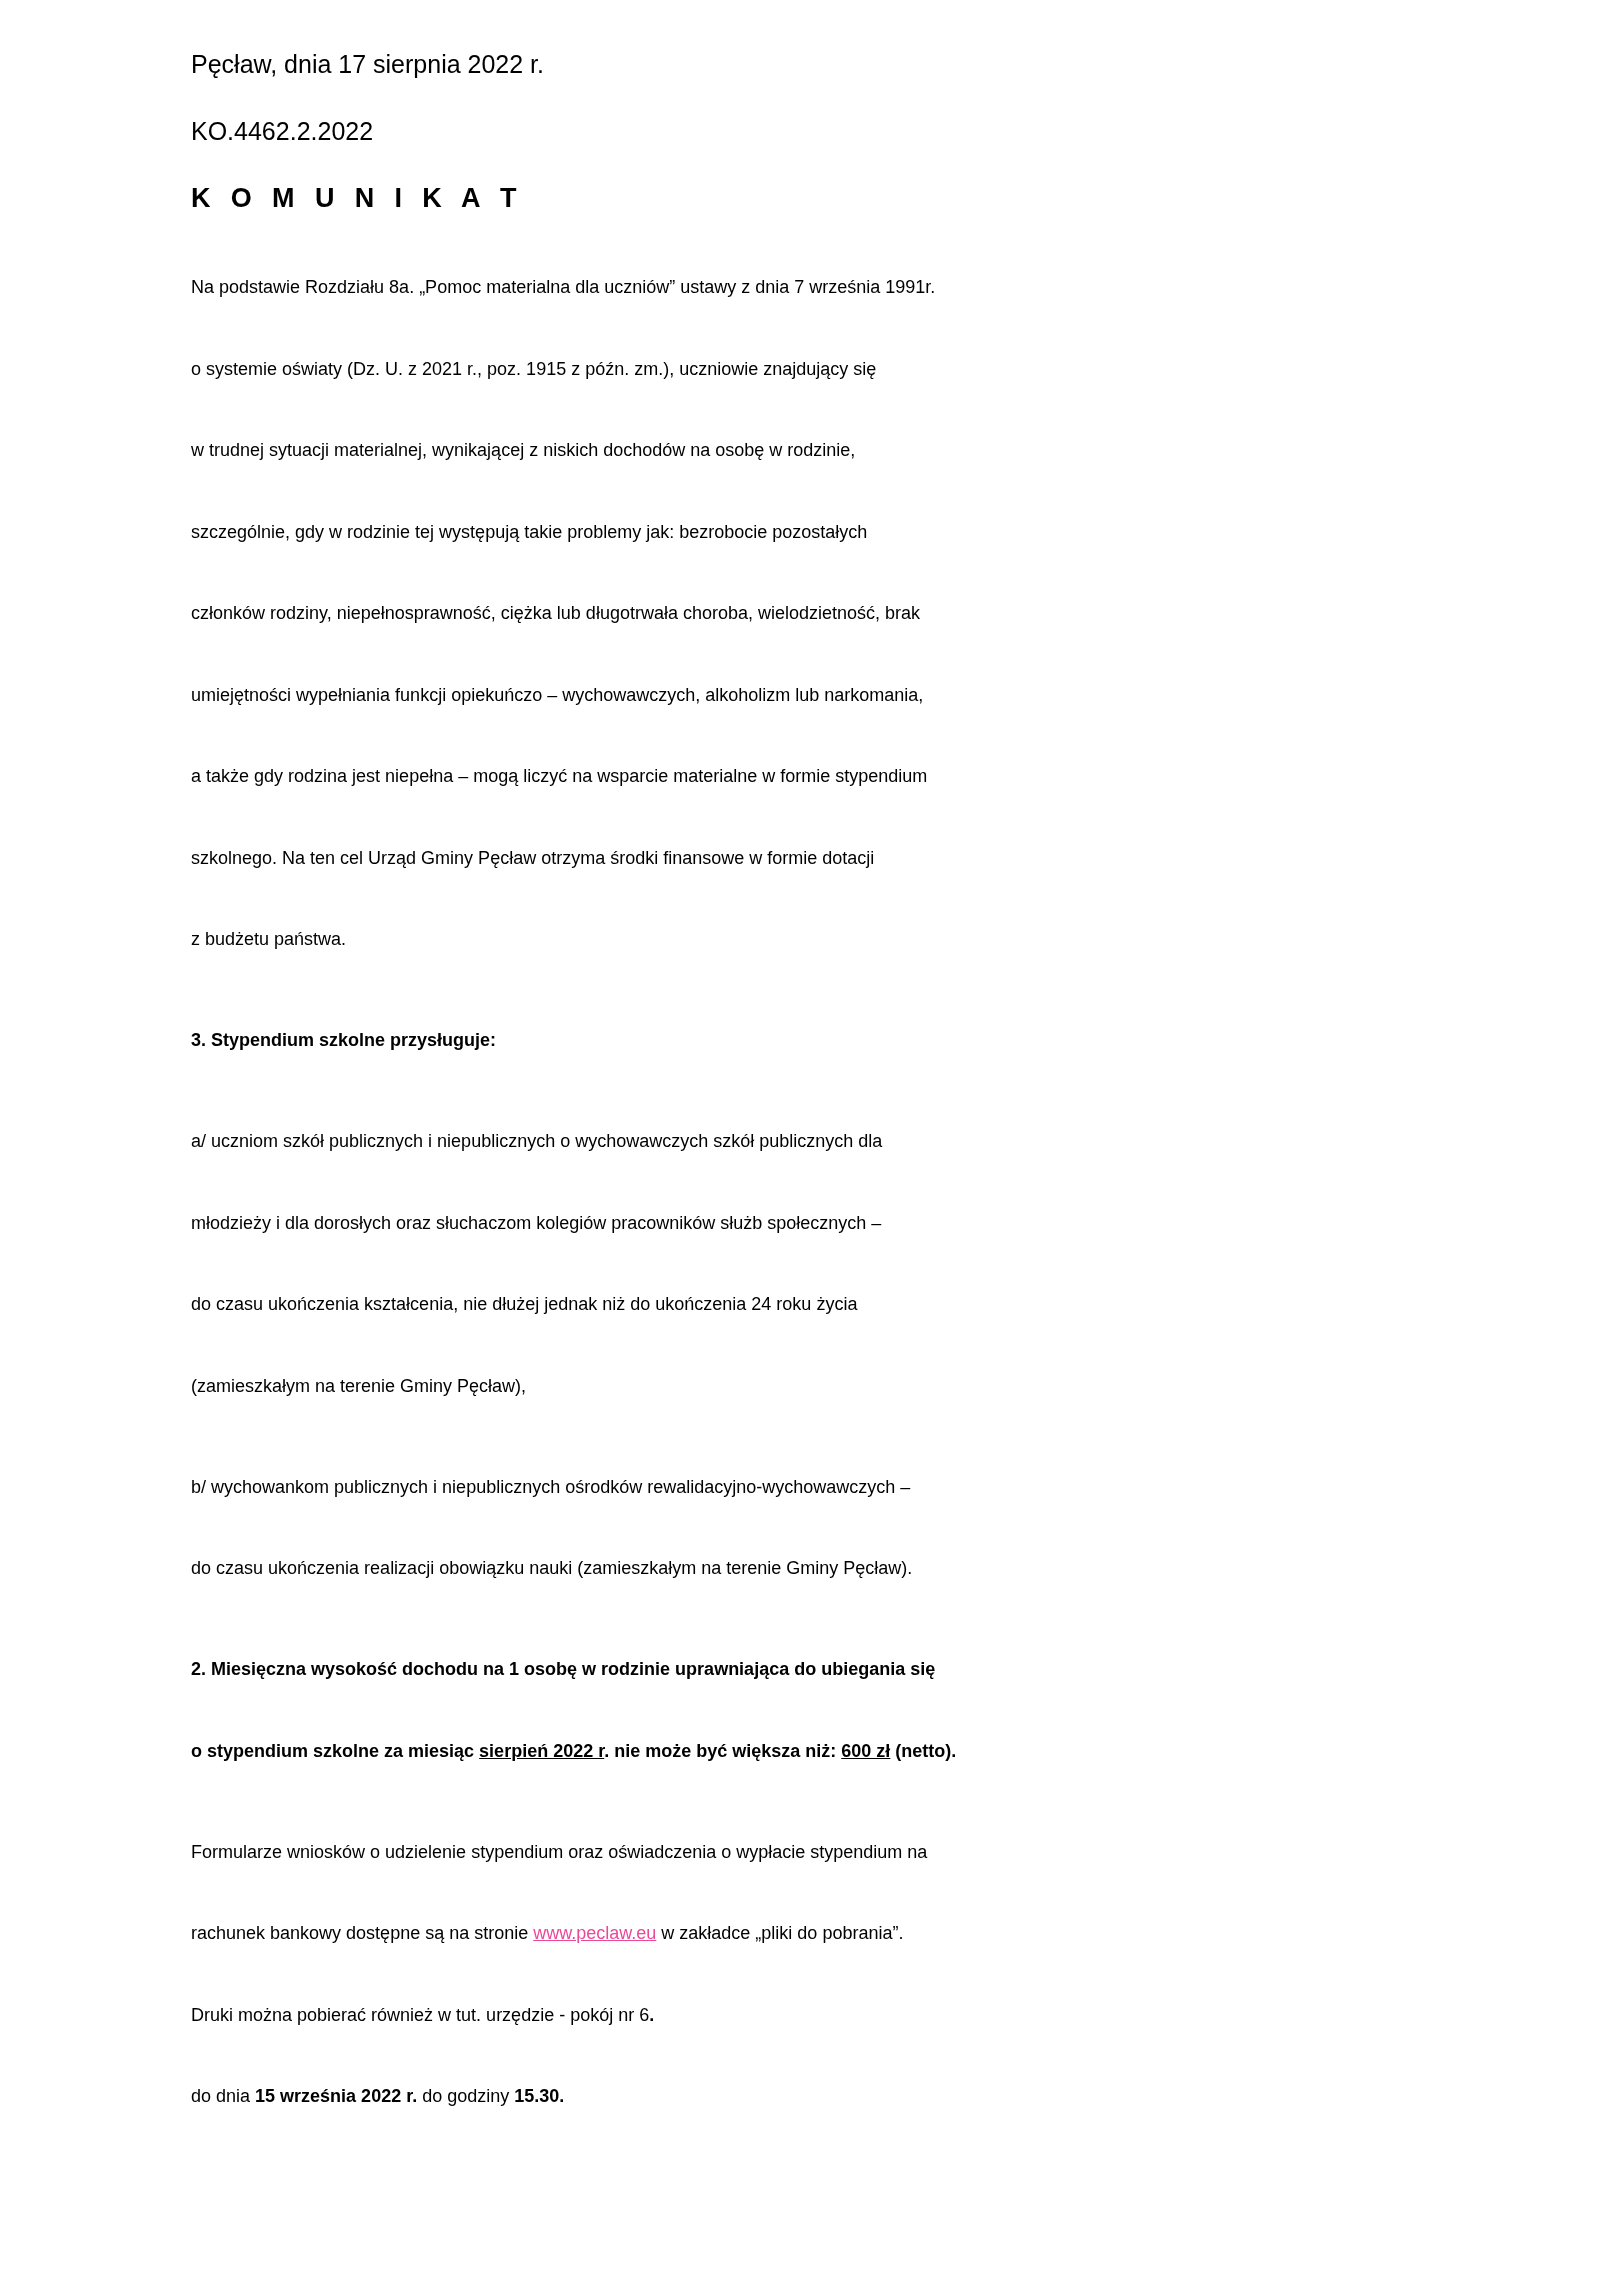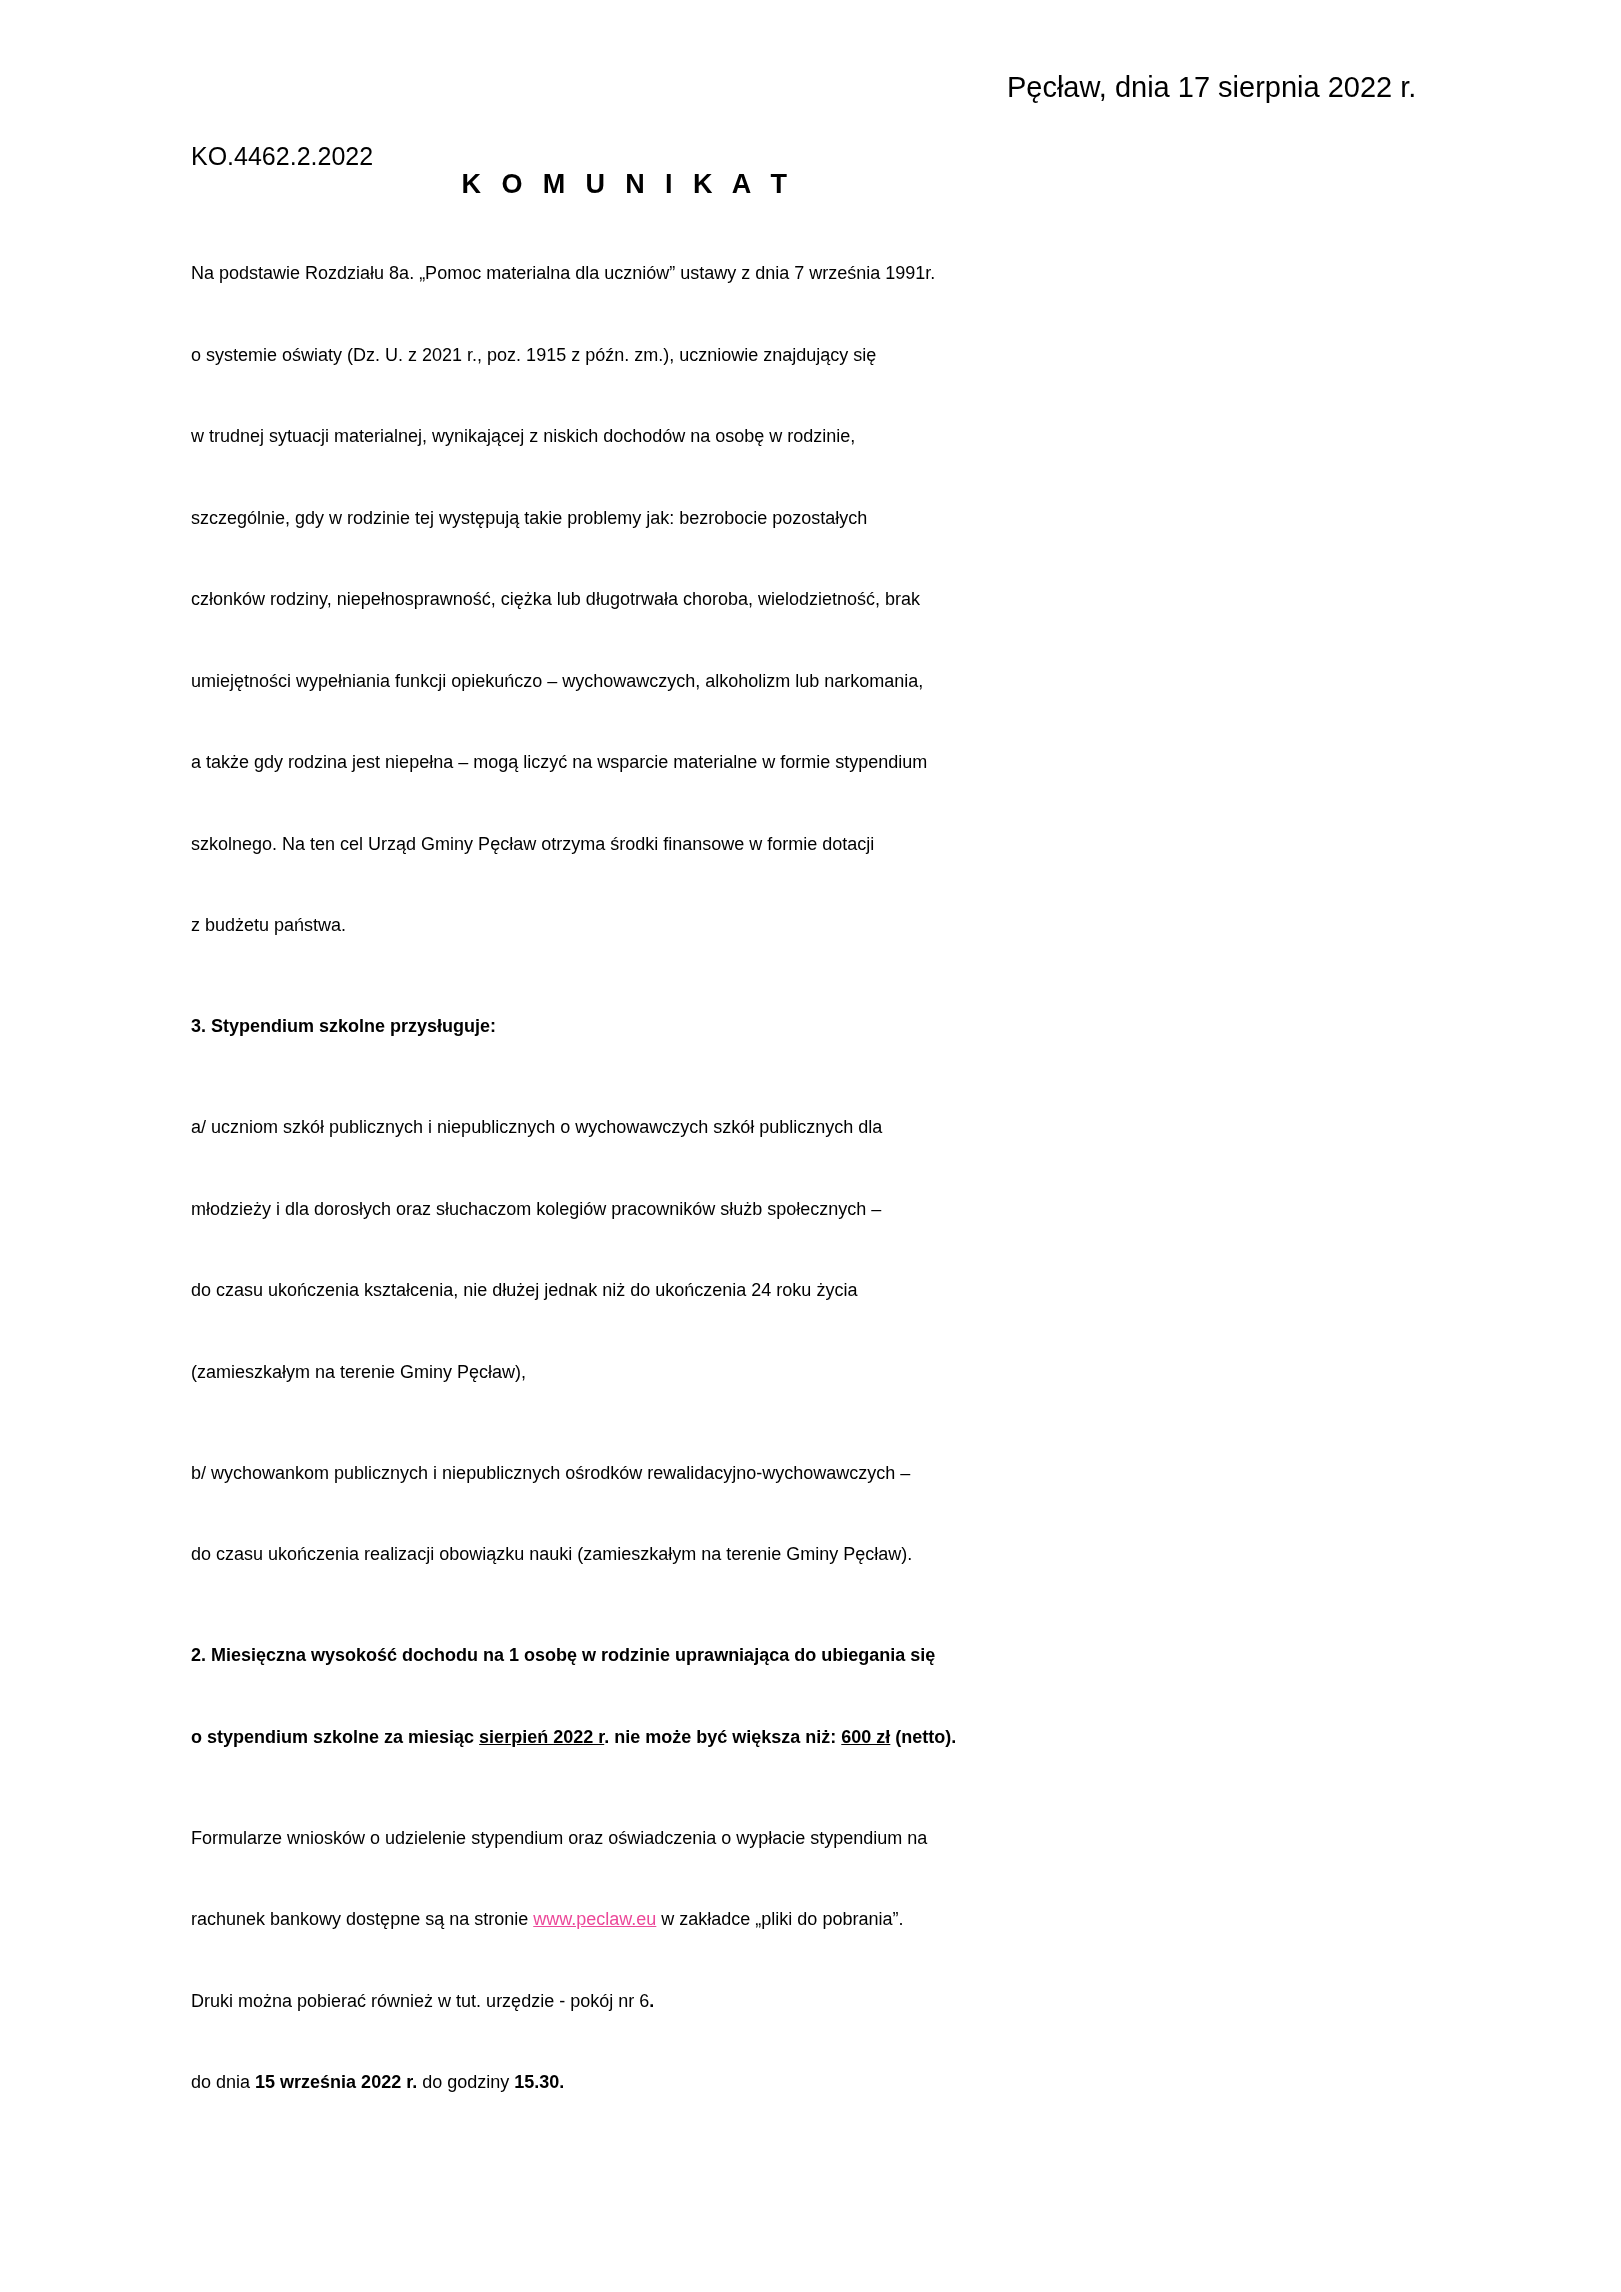--- a/index.html
+++ b/index.html
@@ -23,37 +23,37 @@
     background: #ffffff;
     overflow: hidden;
   }
   .content {
     position: absolute;
     left: 191px;
     top: 0;
     width: 1245px;
   }
   .date-line {
-    text-align: right;
-    font-size: 29px;
+    text-align: left;
+    font-size: 25px;
     line-height: 1.0;
-    padding-top: 73px;
+    padding-top: 52px;
     padding-right: 19.6px;
     white-space: nowrap;
   }
   .ref-line {
     font-size: 25px;
     line-height: 1.0;
     margin-top: 42px;
   }
   .doc-title {
-    text-align: center;
     font-weight: bold;
     font-size: 27px;
     letter-spacing: 6.4px;
+    margin-top: 39px;
     padding-right: 372px;
   }
   p.body-par {
     font-size: 18px;
     line-height: 56px;
     margin: 0;
     margin-top: 27.4px;
   }
   p.body-par.tight {
     margin-top: 25.5px;

